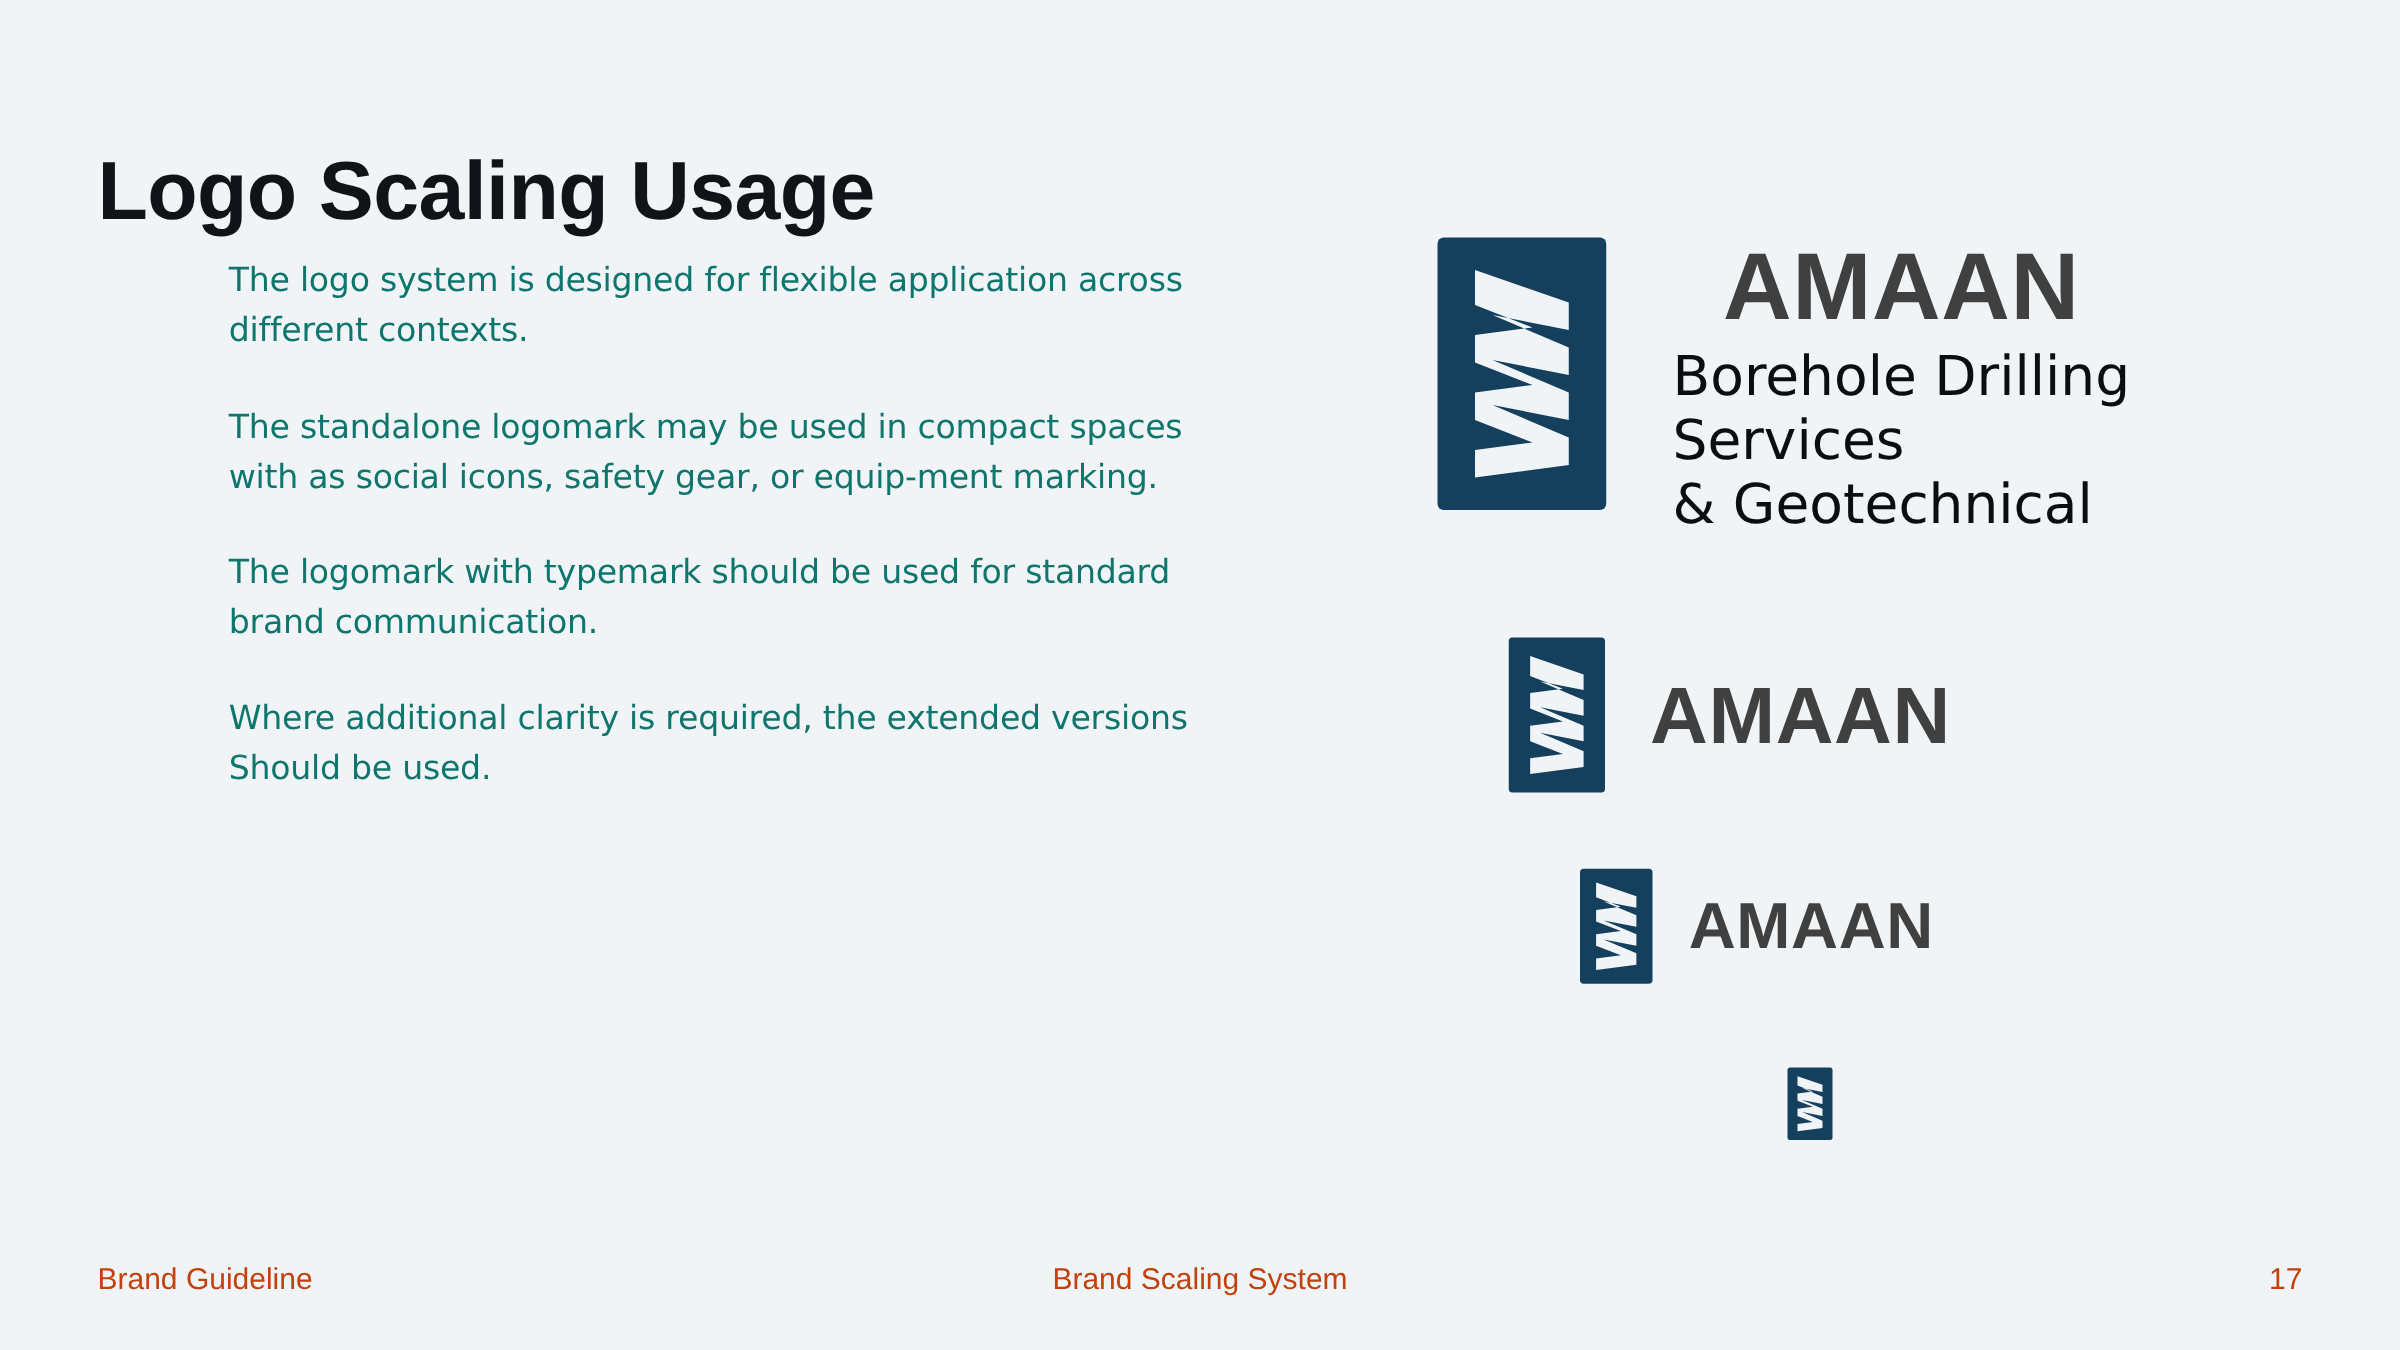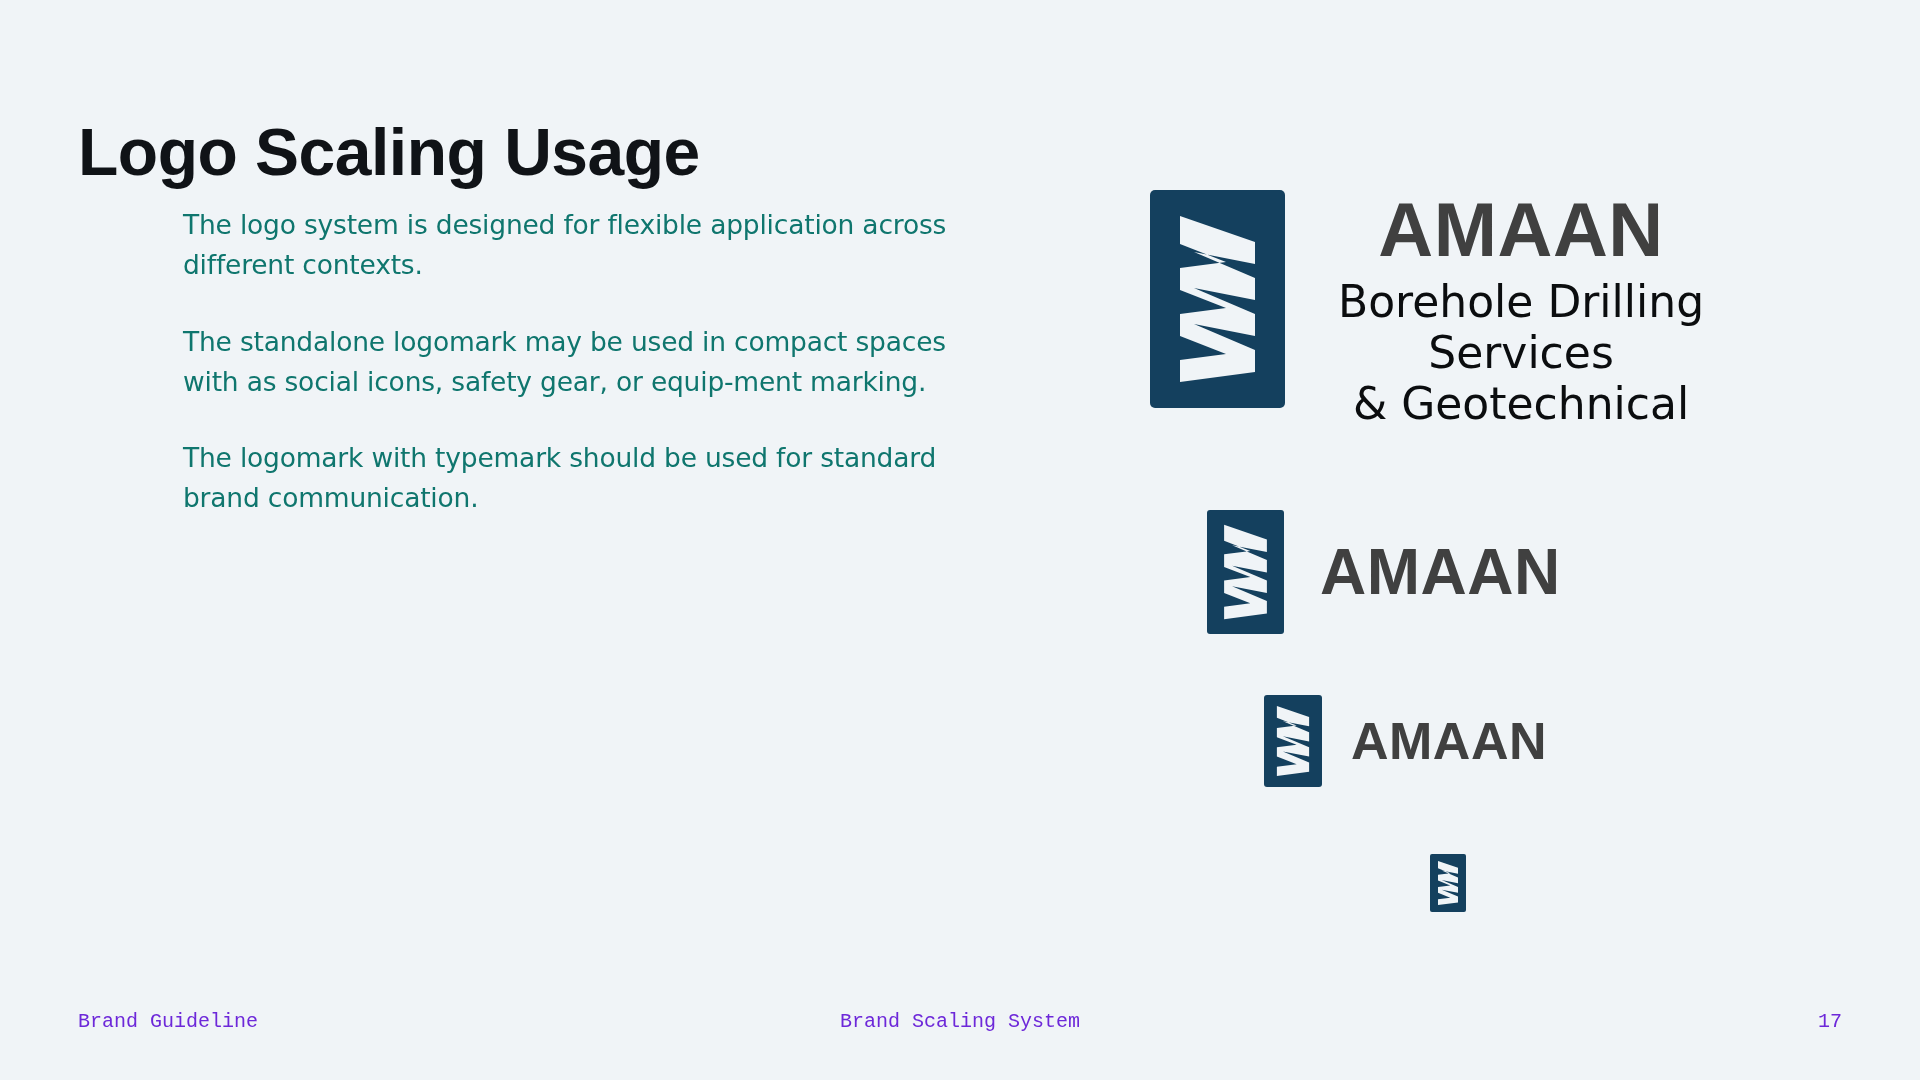--- a/index.html
+++ b/index.html
@@ -97,21 +97,21 @@
     color: #0B0D0F;
     line-height: 1.16;
     white-space: nowrap;
   }
 
   
   #lockup-primary { left: 0px; top: 0px; align-items: flex-start; }
   #lockup-primary .logomark { width: 135px; height: 218px; border-radius: 5px; }
   #lockup-primary .wordblock { margin-left: 53px; align-items: center; padding-top: 2px; }
   #lockup-primary .brandname { font-size: 76px; }
-  #lockup-primary .tagline { font-size: 44px; text-align: center; margin-top: 8px; }
+  #lockup-primary .tagline { font-size: 44px; margin-top: 8px; }
 
   
   #lockup-secondary { left: 57px; top: 320px; align-items: center; }
   #lockup-secondary .logomark { width: 77px; height: 124px; border-radius: 3px; }
   #lockup-secondary .wordblock { margin-left: 36px; align-items: flex-start; }
   #lockup-secondary .brandname { font-size: 64px; }
   #lockup-secondary .tagline { font-size: 25px; margin-top: 12px; letter-spacing: 0.1px; }
 
   
   #lockup-compact { left: 114px; top: 505px; align-items: center; }
@@ -127,40 +127,41 @@
   .footer {
     position: absolute;
     left: 0;
     right: 0;
     bottom: 0;
     height: 92px;
   }
   .footer-text {
     position: absolute;
     top: 22px;
-    font-family: Liberation Mono, monospace;
-    font-size: 20px;
-    color: #6d28d9;
+    font-family: Liberation Sans, sans-serif;
+    font-size: 24px;
+    color: #c2410c;
     white-space: nowrap;
   }
   #footer-left  { left: 78px; }
   #footer-center{ left: 50%; transform: translateX(-50%); }
   #footer-right { right: 78px; }
 </style>
 </head>
 <body>
 
 <div class="slide">
 
   <h1 class="page-title">Logo Scaling Usage</h1>
 
   <div class="body-copy">
     <p>The logo system is designed for flexible application across different contexts.</p>
     <p>The standalone logomark may be used in compact spaces with as social icons, safety gear, or equip-ment marking.</p>
     <p>The logomark with typemark should be used for standard brand communication.</p>
+    <p>Where additional clarity is required, the extended versions Should be used.</p>
   </div>
 
   <div class="logo-column">
 
     <div class="lockup" id="lockup-primary">
       <span class="logomark">
         <svg viewBox="0 0 135 218" preserveAspectRatio="none" aria-hidden="true">
           <path fill="#F0F4F7" d="M30 26 L105 52 L105 74 L44 62 L105 88 L105 110 L44 98 L105 124 L105 146 L44 134 L105 160 L105 182 L30 192 L30 170 L76 164 L30 146 L30 124 L76 118 L30 100 L30 78 L76 72 L30 54 Z"></path>
         </svg>
       </span>

